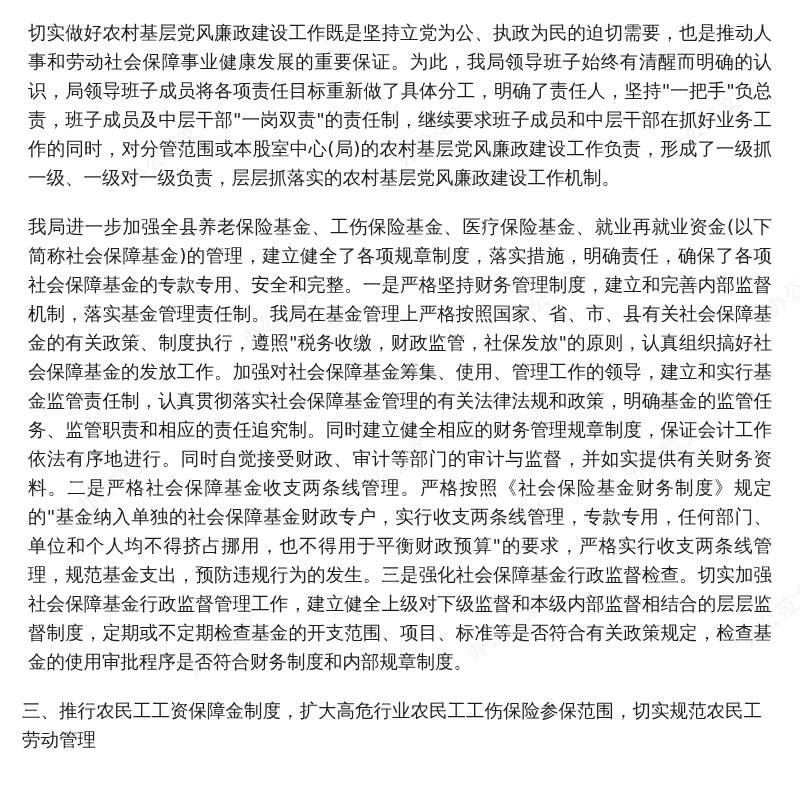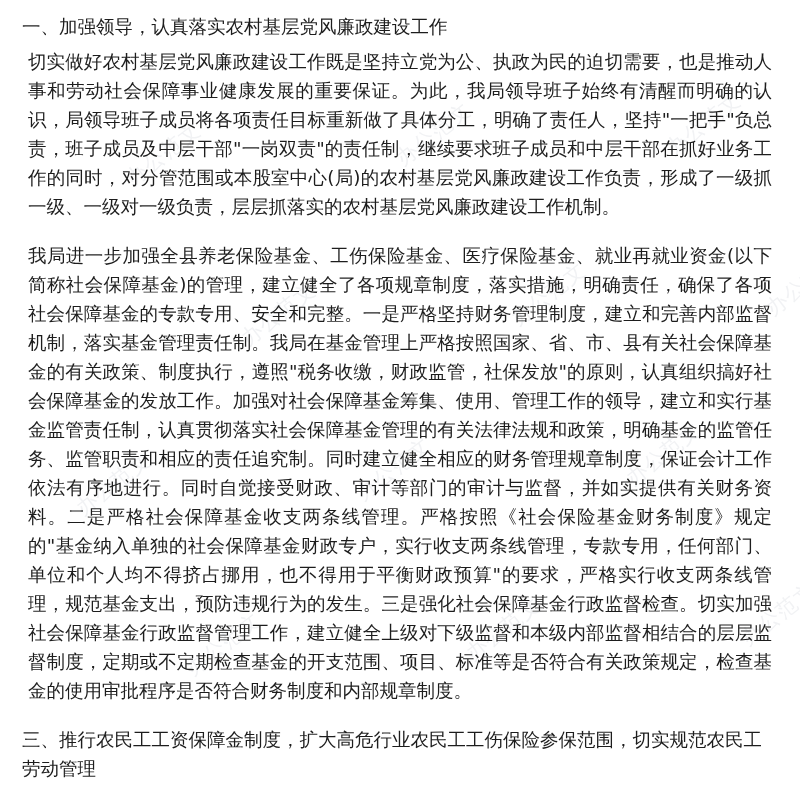--- a/index.html
+++ b/index.html
@@ -98,21 +98,20 @@
   <div class="wm" style="left:620px; top:470px;">办公范文</div>
   <div class="wm" style="left:180px; top:660px;">办公范文</div>
   <div class="wm" style="left:460px; top:645px;">办公范文</div>
   <div class="wm" style="left:735px; top:630px;">办公范文</div>
 </div>
 
 <div id="page">
   <div id="content">
 
     <div class="section">
-      <p class="doc-heading">一、加强领导，认真落实农村基层党风廉政建设工作</p>
       <p class="doc-para">切实做好农村基层党风廉政建设工作既是坚持立党为公、执政为民的迫切需要，也是推动人事和劳动社会保障事业健康发展的重要保证。为此，我局领导班子始终有清醒而明确的认识，局领导班子成员将各项责任目标重新做了具体分工，明确了责任人，坚持"一把手"负总责，班子成员及中层干部"一岗双责"的责任制，继续要求班子成员和中层干部在抓好业务工作的同时，对分管范围或本股室中心(局)的农村基层党风廉政建设工作负责，形成了一级抓一级、一级对一级负责，层层抓落实的农村基层党风廉政建设工作机制。</p>
     </div>
 
     <div class="section">
       <p class="doc-para">我局进一步加强全县养老保险基金、工伤保险基金、医疗保险基金、就业再就业资金(以下简称社会保障基金)的管理，建立健全了各项规章制度，落实措施，明确责任，确保了各项社会保障基金的专款专用、安全和完整。一是严格坚持财务管理制度，建立和完善内部监督机制，落实基金管理责任制。我局在基金管理上严格按照国家、省、市、县有关社会保障基金的有关政策、制度执行，遵照"税务收缴，财政监管，社保发放"的原则，认真组织搞好社会保障基金的发放工作。加强对社会保障基金筹集、使用、管理工作的领导，建立和实行基金监管责任制，认真贯彻落实社会保障基金管理的有关法律法规和政策，明确基金的监管任务、监管职责和相应的责任追究制。同时建立健全相应的财务管理规章制度，保证会计工作依法有序地进行。同时自觉接受财政、审计等部门的审计与监督，并如实提供有关财务资料。二是严格社会保障基金收支两条线管理。严格按照《社会保险基金财务制度》规定的"基金纳入单独的社会保障基金财政专户，实行收支两条线管理，专款专用，任何部门、单位和个人均不得挤占挪用，也不得用于平衡财政预算"的要求，严格实行收支两条线管理，规范基金支出，预防违规行为的发生。三是强化社会保障基金行政监督检查。切实加强社会保障基金行政监督管理工作，建立健全上级对下级监督和本级内部监督相结合的层层监督制度，定期或不定期检查基金的开支范围、项目、标准等是否符合有关政策规定，检查基金的使用审批程序是否符合财务制度和内部规章制度。</p>
     </div>
 
     <div class="section">
       <p class="doc-heading">三、推行农民工工资保障金制度，扩大高危行业农民工工伤保险参保范围，切实规范农民工劳动管理</p>
     </div>

